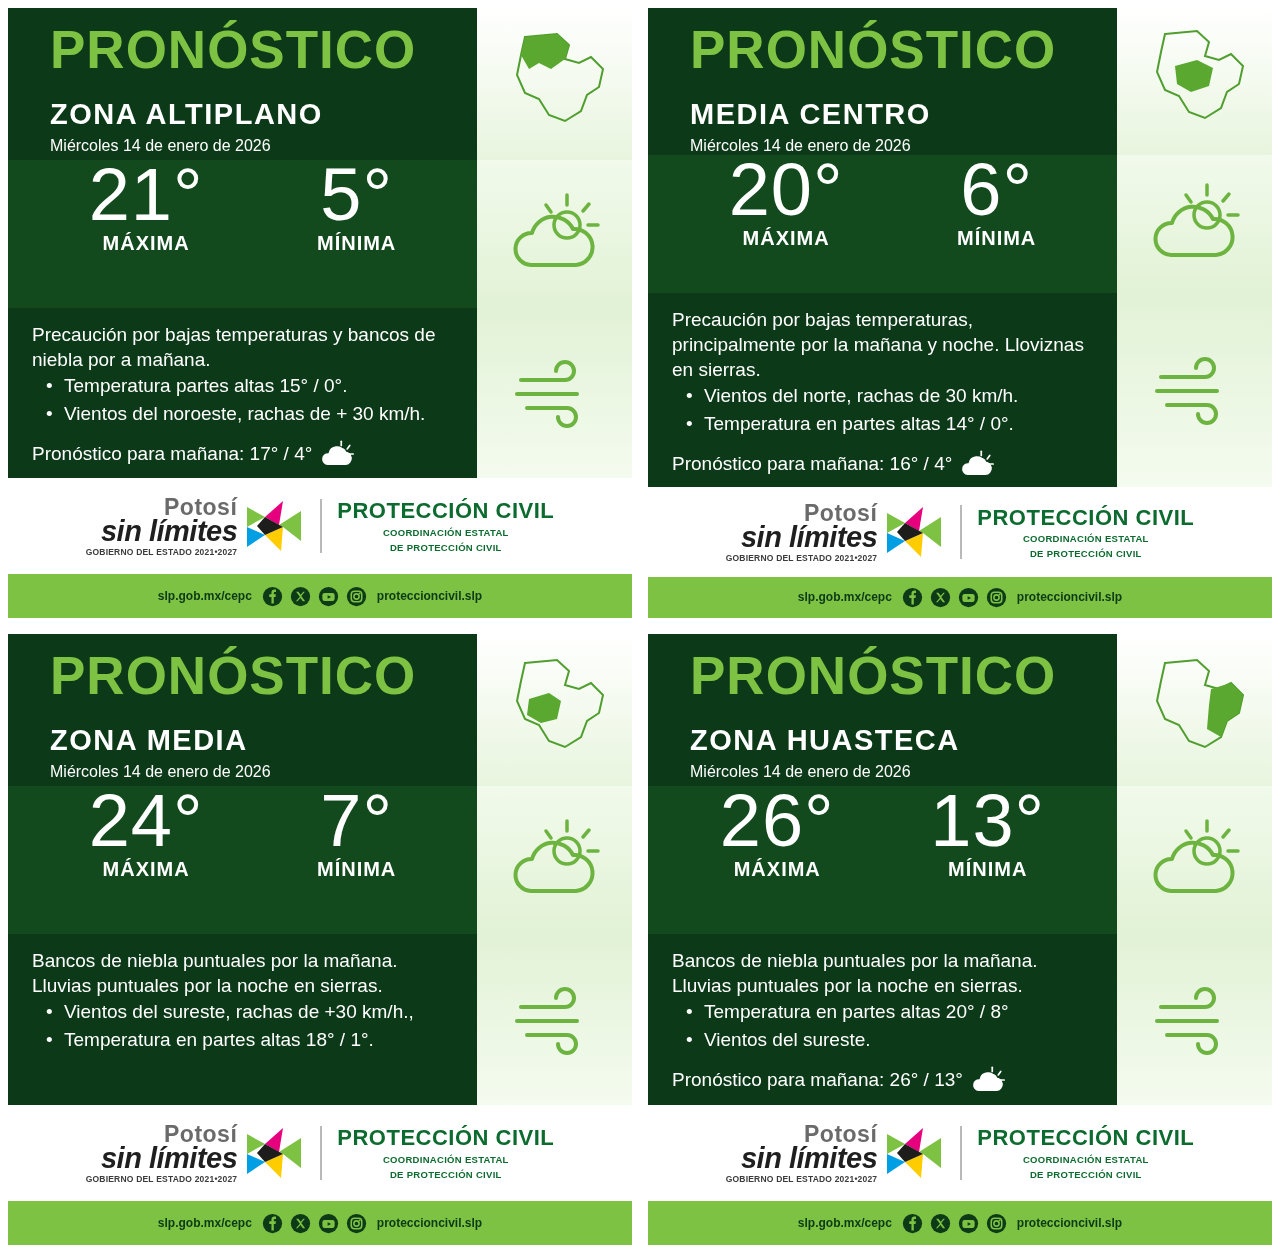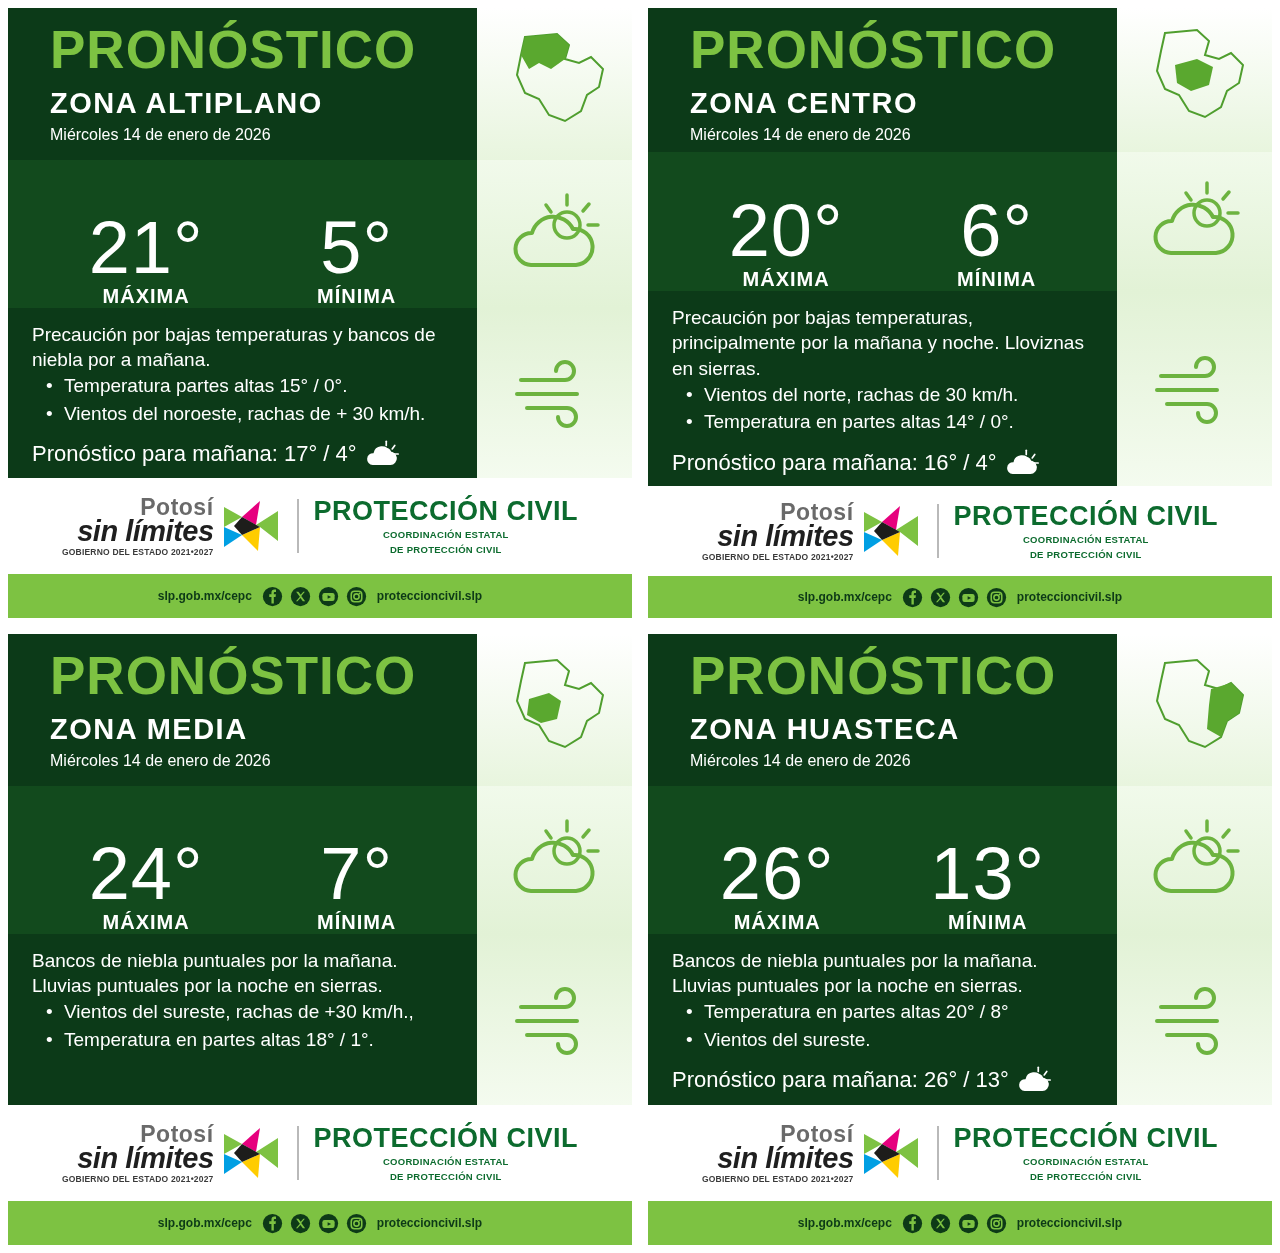--- a/index.html
+++ b/index.html
@@ -40,21 +40,21 @@
     font-weight: bold;
     color: #7dc242;
     letter-spacing: 1px;
     line-height: 1.05;
   }
   .subtitle {
     font-size: 29px;
     font-weight: bold;
     color: #ffffff;
     letter-spacing: 1.5px;
-    margin-top: 9px;
+    margin-top: 20px;
   }
   .date {
     font-size: 16px;
     color: #ffffff;
     margin-top: 6px;
   }
   .map-box {
     width: 155px;
     background: linear-gradient(180deg,#ffffff 0%,#e8f5de 100%);
     display: flex; align-items: center; justify-content: center;
@@ -63,21 +63,21 @@
 
   
   .temps-row {
     height: 148px;
     display: flex;
     background: #124a1d;
   }
   .temps {
     flex: 1;
     display: flex;
-    align-items: flex-end;
+    align-items: flex-start;
     justify-content: space-around;
     padding: 0 24px;
   }
   .temp-block { text-align: center; color: #fff; }
   .temp-val {
     font-size: 74px;
     font-weight: 300;
     line-height: 0.95;
     letter-spacing: 1px;
   }
@@ -112,21 +112,21 @@
     line-height: 1.45;
     padding-left: 22px;
     position: relative;
   }
   .bullets li:before {
     content: "•";
     position: absolute; left: 4px; top: 0;
     color: #ffffff;
   }
   .tomorrow {
-    font-size: 22px;
+    font-size: 19px;
     margin-top: 12px;
     display: flex; align-items: center; gap: 8px;
   }
   .tomorrow svg { width: 34px; height: 30px; }
   .wind-box {
     width: 155px;
     background: linear-gradient(180deg,#e2f2d6 0%,#f4fbef 100%);
     display: flex; align-items: center; justify-content: center;
   }
   .wind-box svg { width: 96px; height: 70px; }
@@ -148,21 +148,21 @@
     font-style: italic; letter-spacing: -.5px; margin-top: -2px;
   }
   .potosi-words .w3 {
     font-size: 8.5px; font-weight: bold; color: #3b3b3b;
     letter-spacing: .2px; margin-top: 2px;
   }
   .star-wrap { width: 62px; height: 58px; }
   .divider-v { width: 2px; height: 54px; background: #b9b9b9; }
   .pc { line-height: 1.05; }
   .pc .pc1 {
-    font-size: 27px; font-weight: bold; color: #0c6b2e; letter-spacing: .5px;
+    font-size: 22px; font-weight: bold; color: #0c6b2e; letter-spacing: .5px;
   }
   .pc .pc2 {
     font-size: 9.5px; font-weight: bold; color: #0c6b2e;
     letter-spacing: .3px; margin-top: 5px; text-align: center;
   }
 
   
   .bar {
     height: 44px;
     background: #7dc242;
@@ -304,21 +304,21 @@
         <span>proteccioncivil.slp</span>
       </div>
     </div>
   </div>
 
   <div class="cell">
     <div class="card">
       <div class="header">
         <div class="header-text">
           <div class="title">PRONÓSTICO</div>
-          <div class="subtitle">ZONA CENTRO</div>
+          <div class="subtitle">MEDIA CENTRO</div>
           <div class="date">Miércoles 14 de enero de 2026</div>
         </div>
         <div class="map-box">
           <svg viewBox="0 0 120 110">
             <path d="M30 8 L62 5 L74 16 L70 30 L84 34 L96 28 L108 40 L104 58 L92 66 L86 82 L70 92 L54 86 L44 70 L30 64 L22 46 L26 26 Z" fill="none" stroke="#4f9e2e" stroke-width="2"></path>
             <path d="M40 40 L62 34 L78 42 L74 60 L56 66 L42 58 Z" fill="#5aa82f"></path>
           </svg>
         </div>
       </div>
 

